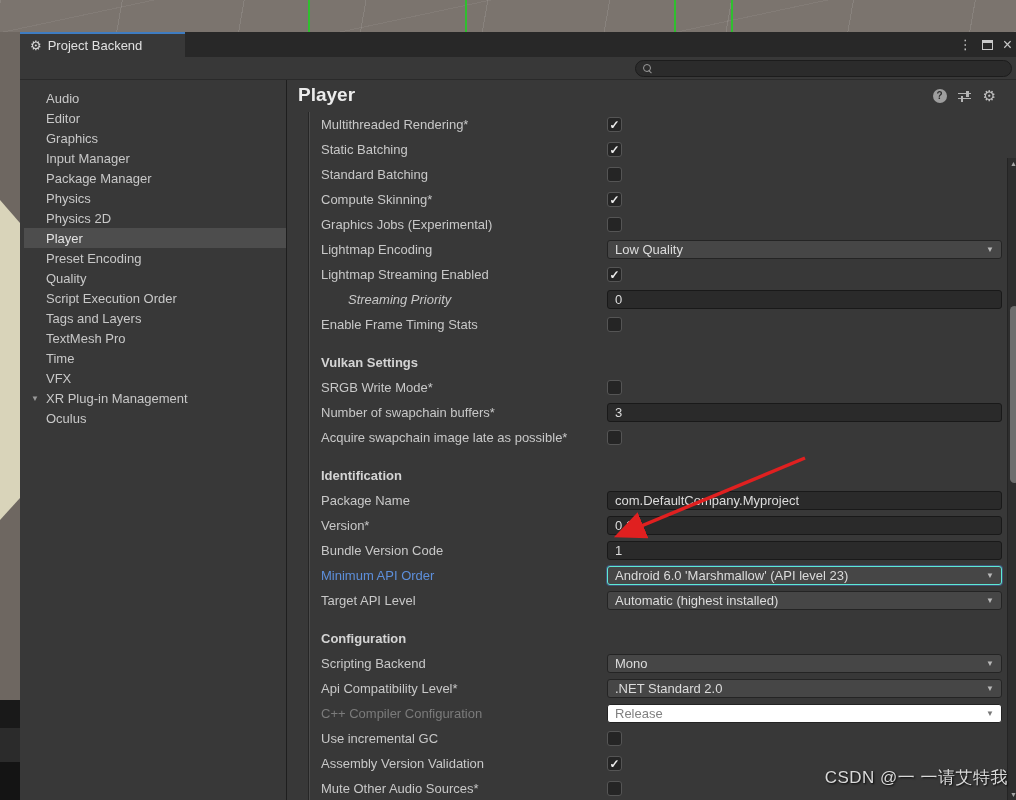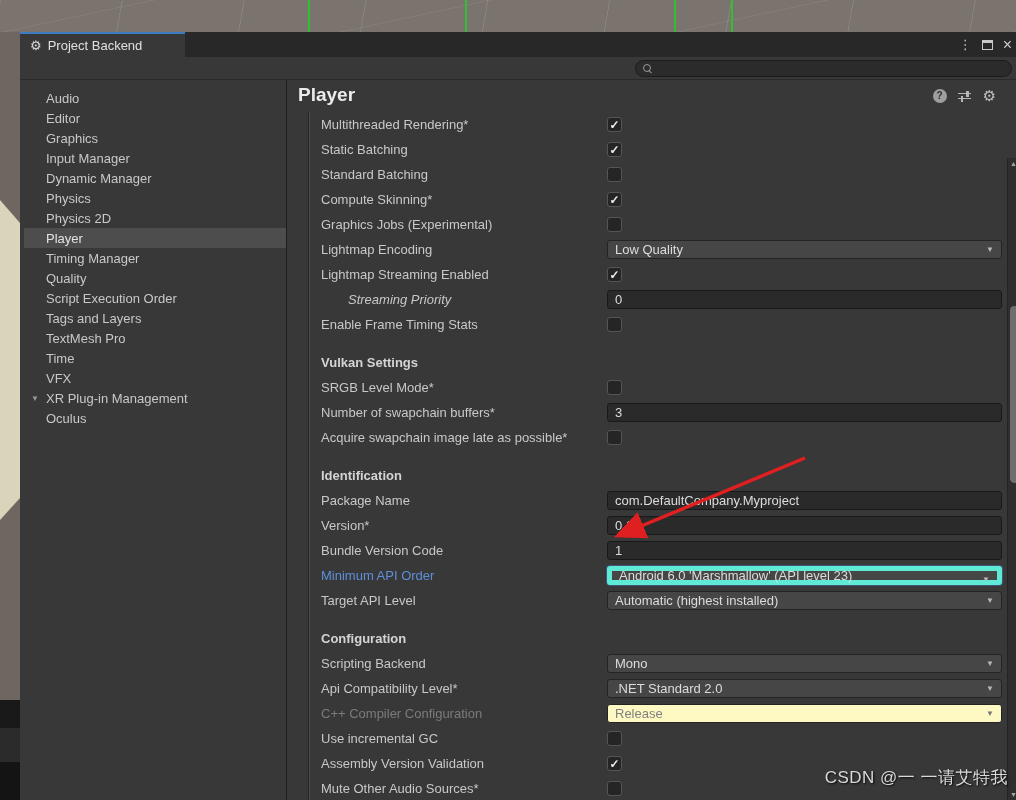--- a/index.html
+++ b/index.html
@@ -81,22 +81,22 @@
   .checkbox { width:15px; height:15px; background:#252525; border:1px solid #555; border-radius:3px;
     display:flex; align-items:center; justify-content:center; }
   .checkbox .mark { color:#eee; font-size:12px; font-weight:bold; line-height:1; }
 
   .textfield { flex:1; height:19px; background:#2a2a2a; border:1px solid #191919; border-radius:3px;
     display:flex; align-items:center; padding:0 7px; color:#dcdcdc; font-size:13px; white-space:nowrap; overflow:hidden; }
 
   .dropdown { flex:1; height:19px; background:#464646; border:1px solid #242424; border-radius:3px;
     display:flex; align-items:center; padding:0 7px; color:#dcdcdc; font-size:13px; position:relative; white-space:nowrap; }
   .dropdown .dd-arrow { position:absolute; right:7px; top:4px; font-size:8px; color:#b8b8b8; }
-  .dropdown.focused { border:5px solid #5eead4; box-shadow:0 0 0 1px rgba(76,139,245,.35); }
-  .dropdown.off { background:#fef9c3; color:#808080; }
+  .dropdown.focused { border:1px solid #5eead4; box-shadow:0 0 0 1px rgba(76,139,245,.35); }
+  .dropdown.off { background:#ffffff; color:#808080; }
   .dropdown.off .dd-arrow { color:#787878; }
 
   
   .scrollbar { position:absolute; right:0; top:78px; width:13px; bottom:0; background:#2e2e2e; border-left:1px solid #242424; }
   .scroll-up { position:absolute; top:2px; left:2px; font-size:7px; color:#a5a5a5; }
   .scroll-down { position:absolute; bottom:2px; left:2px; font-size:7px; color:#a5a5a5; }
   .thumb { position:absolute; left:2px; width:9px; top:148px; height:177px; background:#6e6e6e; border-radius:5px; }
 
   
   .arrow-overlay { position:absolute; left:0; top:0; width:1016px; height:800px; pointer-events:none; z-index:50; }
@@ -150,33 +150,33 @@
           <div class="side-item">
             <span>Editor</span>
           </div>
           <div class="side-item">
             <span>Graphics</span>
           </div>
           <div class="side-item">
             <span>Input Manager</span>
           </div>
           <div class="side-item">
-            <span>Dynamic Manager</span>
+            <span>Package Manager</span>
           </div>
           <div class="side-item">
             <span>Physics</span>
           </div>
           <div class="side-item">
             <span>Physics 2D</span>
           </div>
           <div class="side-item selected">
             <span>Player</span>
           </div>
           <div class="side-item">
-            <span>Timing Manager</span>
+            <span>Preset Encoding</span>
           </div>
           <div class="side-item">
             <span>Quality</span>
           </div>
           <div class="side-item">
             <span>Script Execution Order</span>
           </div>
           <div class="side-item">
             <span>Tags and Layers</span>
           </div>
@@ -276,21 +276,21 @@
             <div class="row">
               <span class="label">Enable Frame Timing Stats</span>
               <div class="ctrl">
                 <div class="checkbox"></div>
               </div>
             </div>
             <div class="row section">
               <span class="slabel">Vulkan Settings</span>
             </div>
             <div class="row">
-              <span class="label">SRGB Level Mode*</span>
+              <span class="label">SRGB Write Mode*</span>
               <div class="ctrl">
                 <div class="checkbox"></div>
               </div>
             </div>
             <div class="row">
               <span class="label">Number of swapchain buffers*</span>
               <div class="ctrl">
                 <div class="textfield">
                   <span>3</span>
                 </div>

